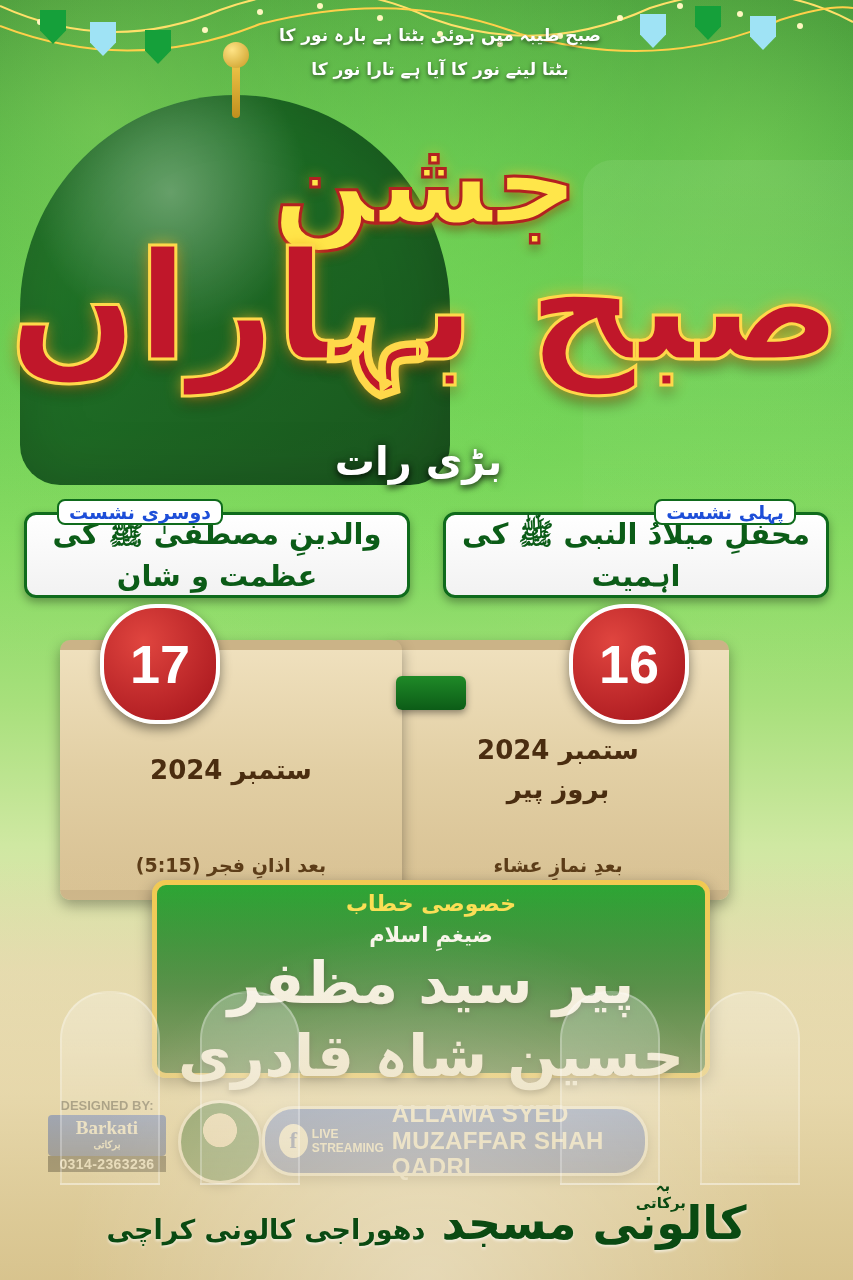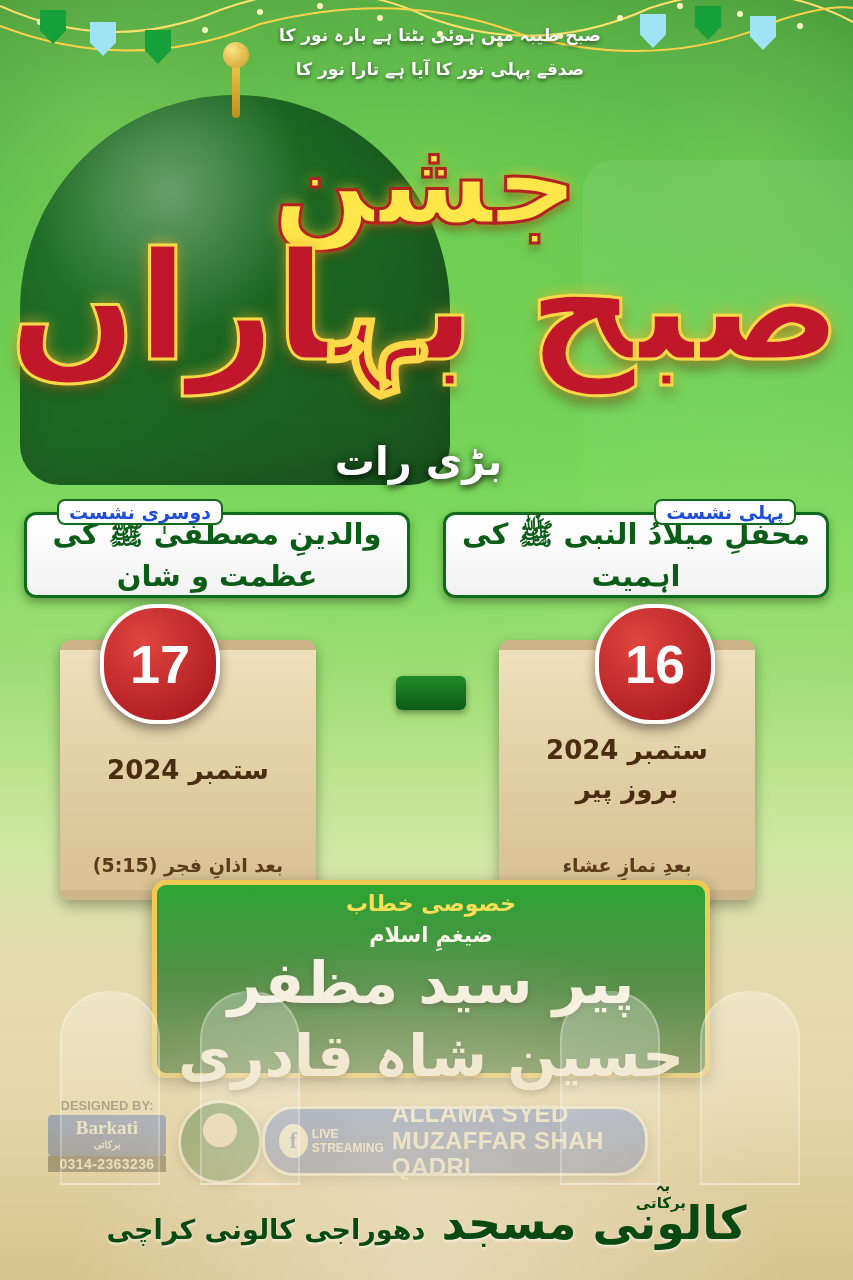--- a/index.html
+++ b/index.html
@@ -103,27 +103,27 @@
   #session-2{left:24px;width:386px;}
   .session-tag{
     position:absolute;top:-16px;font-size:19px;color:#1d4ed8;font-weight:bold;
     background:#ffffff;border:2px solid #0f6b1c;border-radius:8px;padding:0 10px;
   }
   #session-1 .session-tag{right:30px;}
   #session-2 .session-tag{left:30px;}
 
   
   .scroll{
-    position:absolute;top:640px;width:256px;height:240px;
+    position:absolute;top:640px;width:342px;height:240px;
     background:linear-gradient(180deg,#efe0bd 0%, #e2cfa4 50%, #d8c193 100%);
     border-radius:10px;
     box-shadow:0 6px 14px rgba(0,0,0,.35);
     border-top:10px solid #cbb387;border-bottom:10px solid #cbb387;
   }
-  #scroll-right{right:98px;}
+  #scroll-right{right:124px;}
   #scroll-left{left:60px;}
   .scroll-inner{
     position:absolute;inset:16px;display:flex;align-items:center;justify-content:center;
     text-align:center;color:#4a2d10;font-weight:bold;font-size:26px;line-height:1.5;
   }
   .datebadge{
     position:absolute;top:-46px;width:112px;height:112px;border-radius:56px;
     background:radial-gradient(circle at 35% 30%, #e0453f, #a3121a);
     border:4px solid #fff;box-shadow:0 5px 12px rgba(0,0,0,.45);
     color:#fff;font-size:54px;font-weight:bold;
@@ -260,21 +260,21 @@
     <div class="flag" style="left:695px;top:6px;">
         <div style="position:absolute;inset:0;background:#15a03a;clip-path:polygon(0 0,100% 0,100% 60%,50% 100%,0 60%);"></div>
       </div>
     <div class="flag" style="left:750px;top:16px;">
         <div style="position:absolute;inset:0;background:#9fe3f5;clip-path:polygon(0 0,100% 0,100% 60%,50% 100%,0 60%);"></div>
       </div>
   </div>
 
   <div class="top-couplet urdu">
     <div>صبح طیبہ میں ہوئی بٹتا ہے بارہ نور کا</div>
-    <div>صدقے پہلی نور کا آیا ہے تارا نور کا</div>
+    <div>بٹتا لینے نور کا آیا ہے تارا نور کا</div>
   </div>
 
   <div class="title-main">
     <span class="t1">جشن</span>
     <span class="t2">صبح بہاراں</span>
   </div>
 
   <div class="subtitle urdu">بڑی رات</div>
 
   <div class="session urdu" id="session-1">

